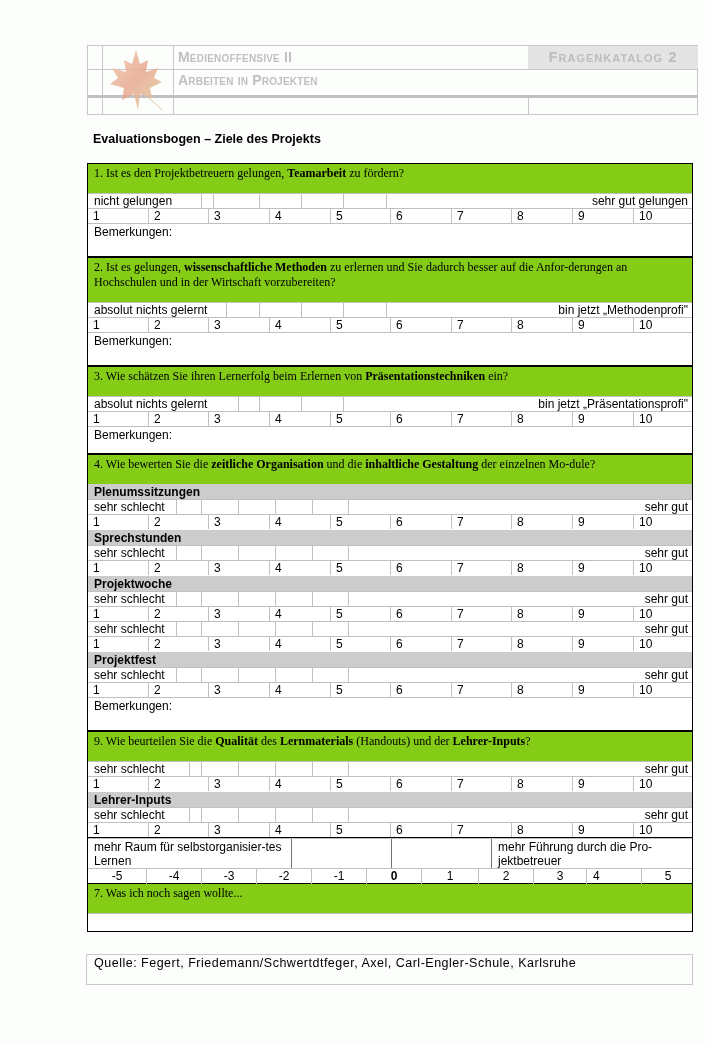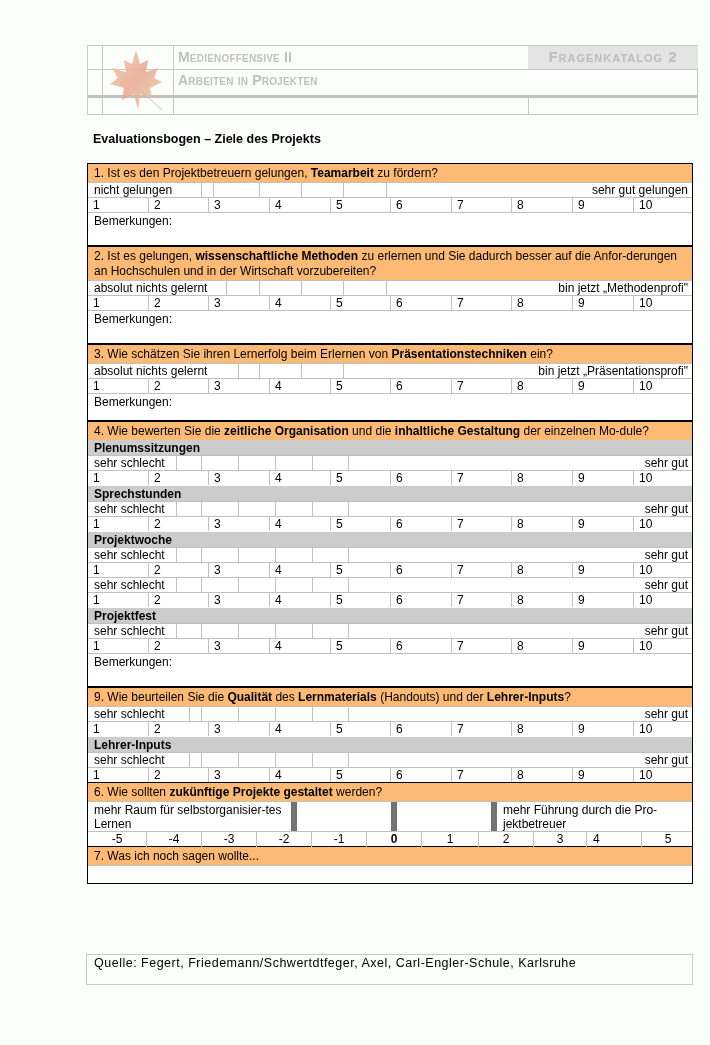--- a/index.html
+++ b/index.html
@@ -13,32 +13,32 @@
   .hdr .hthick { position: absolute; height: 3px; background: #c0c0c0; }
   .hdr .t1 { position: absolute; left: 90px; top: 3px; font-size: 14px; font-weight: bold; color: #c0c0c0; font-variant: small-caps; letter-spacing: 0.2px; }
   .hdr .t2 { position: absolute; left: 90px; top: 26px; font-size: 14px; font-weight: bold; color: #c0c0c0; font-variant: small-caps; letter-spacing: 0.2px; }
   .hdr .cat { position: absolute; left: 440px; top: 0; width: 170px; height: 23px; background: #e4e4e4; color: #bdbdbd; font-size: 15px; font-weight: bold; font-variant: small-caps; text-align: center; line-height: 22px; letter-spacing: 1px; }
   .leaf { position: absolute; left: 14px; top: 2px; width: 72px; height: 66px; }
 
   .title { position: absolute; left: 93px; top: 132px; font-size: 12.5px; font-weight: bold; }
 
   
   .form { position: absolute; left: 87px; top: 163px; width: 606px; border: 1px solid #000; border-bottom: none; font-size: 12px; }
-  .qhead { background: #fdba74; padding: 2px 6px 1px 6px; line-height: 15px; border-top: 1px solid #000; }
+  .qhead { background: #84cc16; padding: 2px 6px 12px 6px; line-height: 15px; border-top: 1px solid #000; font-family: Liberation Serif, serif; }
   .qhead.first { border-top: none; }
   .sub { background: #cccccc; padding: 1px 6px 0 6px; line-height: 14px; font-weight: bold; border-top: 1px solid #fff; }
   .row { position: relative; height: 15px; background: #fff; border-top: 1px solid #c0c0c0; }
   .row .cell { position: absolute; top: 0; height: 14px; border-left: 1px solid #c0c0c0; line-height: 14px; padding-left: 5px; white-space: nowrap; }
   .row .cell.nob { border-left: none; }
   .row .lbl-left { position: absolute; left: 6px; top: 0; line-height: 14px; white-space: nowrap; }
   .row .lbl-right { position: absolute; right: 4px; top: 0; line-height: 14px; white-space: nowrap; }
   .remarks { background: #fff; border-top: 1px solid #c0c0c0; height: 34px; padding: 1px 6px; line-height: 14px; border-bottom: 1px solid #000; }
   .remarks.short { height: 28px; }
   .q6text { position: relative; height: 30px; background: #fff; border-top: 1px solid #c0c0c0; }
-  .q6text .c { position: absolute; top: 0; height: 29px; line-height: 14px; padding: 1px 6px; border-left: 6px solid #737373; }
+  .q6text .c { position: absolute; top: 0; height: 29px; line-height: 14px; padding: 1px 6px; border-left: 1px solid #737373; }
   .q6nums { position: relative; height: 16px; background: #fff; border-top: 1px solid #c0c0c0; border-bottom: 1px solid #000; }
   .q6nums .c { position: absolute; top: 0; height: 15px; line-height: 15px; text-align: center; border-left: 1px solid #c0c0c0; }
   .q7box { background: #fff; height: 19px; border-top: 1px solid #c0c0c0; border-bottom: 1px solid #000; }
   b { font-weight: bold; }
 
   .source { position: absolute; left: 86px; top: 954px; width: 607px; height: 31px; border: 1px solid #c8c8c8; font-size: 12.5px; padding: 1px 7px; letter-spacing: 0.5px; }
 </style>
 </head>
 <body>
 
@@ -308,23 +308,20 @@
       <div class="cell" style="left: 120px; width: 61px;">3</div>
       <div class="cell" style="left: 181px; width: 61px;">4</div>
       <div class="cell" style="left: 242px; width: 60px;">5</div>
       <div class="cell" style="left: 302px; width: 61px;">6</div>
       <div class="cell" style="left: 363px; width: 60px;">7</div>
       <div class="cell" style="left: 423px; width: 61px;">8</div>
       <div class="cell" style="left: 484px; width: 61px;">9</div>
       <div class="cell" style="left: 545px; width: 60px;">10</div>
     </div>
 
-  <div class="qhead" style="border-top:none">
-    <span>6. Wie sollten </span><b>zukünftige Projekte gestaltet</b><span> werden?</span>
-  </div>
   <div class="q6text">
     <div class="c" style="left:0;width:203px;border-left:none">mehr Raum für selbstorganisier-tes Lernen</div>
     <div class="c" style="left:203px;width:100px"></div>
     <div class="c" style="left:303px;width:100px"></div>
     <div class="c" style="left:403px;width:202px">mehr Führung durch die Pro-jektbetreuer</div>
   </div>
   <div class="q6nums" id="q6nums">
       <div class="c" style="border-left: none; left: 0px; width: 58px;">-5</div>
       <div class="c" style="left: 58px; width: 55px;">-4</div>
       <div class="c" style="left: 113px; width: 55px;">-3</div>

